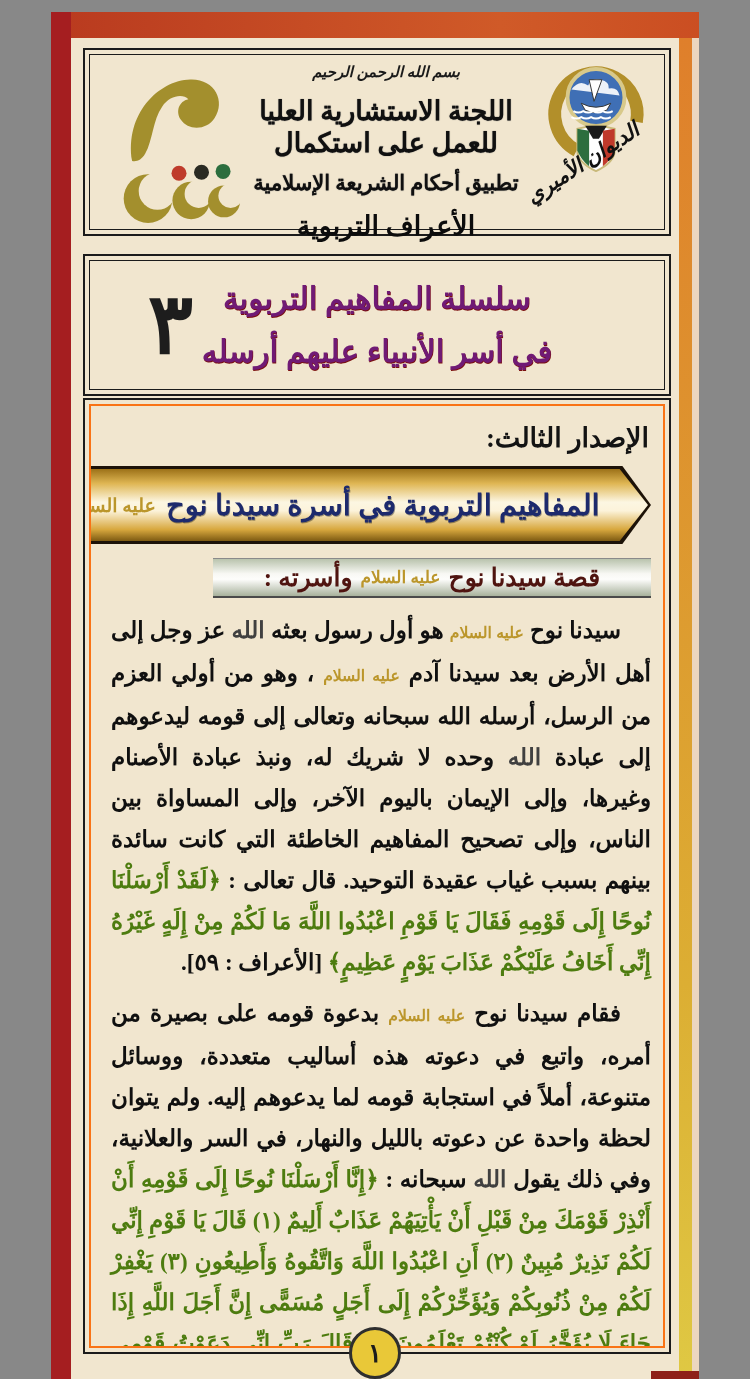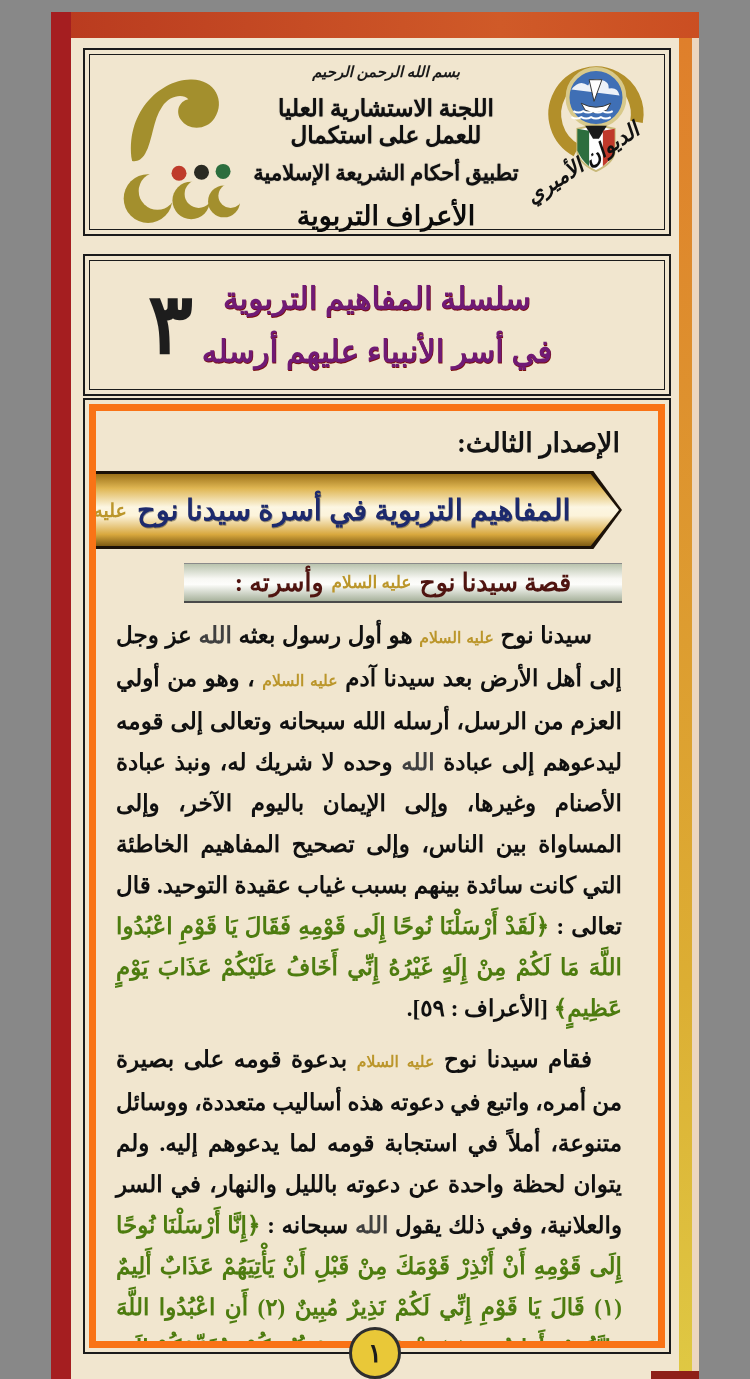--- a/index.html
+++ b/index.html
@@ -29,34 +29,34 @@
 
   
   .logo-gold { position:absolute; left:14px; top:8px; }
   .emblem    { position:absolute; right:14px; top:4px; }
   .emblem-caption {
     position:absolute; right:6px; top:96px; width:150px; text-align:center;
     transform:rotate(-33deg); font-size:21px; font-weight:bold; font-style:italic; color:#111;
   }
   .header-center { position:absolute; left:158px; right:140px; top:0; bottom:0; text-align:center; }
   .bismillah { margin-top:8px;  font-size:15px; font-weight:bold; font-style:italic; color:#1a1a1a; }
-  .org-line1 { margin-top:14px; font-size:23px; font-weight:bold; color:#101010; text-shadow:0 0 1px #555; }
+  .org-line1 { margin-top:14px; font-size:27px; font-weight:bold; color:#101010; text-shadow:0 0 1px #555; }
   .org-line2 { margin-top:12px; font-size:21px; font-weight:bold; color:#101010; text-shadow:0 0 1px #555; }
   .committee { margin-top:14px; font-size:27px; font-weight:bold; color:#0c0c0c; }
 
   
   .series-number { position:absolute; left:58px; top:50%; transform:translateY(-50%);
                    font-size:84px; font-weight:bold; color:#1d1d1d; line-height:1; }
   .series-lines  { position:absolute; inset:0; display:flex; flex-direction:column;
                    justify-content:center; align-items:center; gap:16px;
                    color:#701a75; font-size:31px; font-weight:bold;
                    text-shadow:0.5px 0.5px 0 #7a0f0f; }
 
   
-  .main-inner { padding:12px 36px 0 20px; overflow:hidden; position:absolute; inset:4px; border:7px solid #f97316; }
+  .main-inner { padding:12px 12px 0 20px; overflow:hidden; position:absolute; inset:4px; border:2px solid #f97316; }
   .issue { font-size:27px; font-weight:bold; color:#131313; margin:4px 2px 12px 0; }
 
   .banner { width:636px; height:78px; margin:2px auto 14px; position:relative;
             clip-path:polygon(0 50%,4.5% 0,95.5% 0,100% 50%,95.5% 100%,4.5% 100%);
             background:#1c1208; }
   .banner-in { position:absolute; inset:3px;
             clip-path:polygon(0 50%,4.5% 0,95.5% 0,100% 50%,95.5% 100%,4.5% 100%);
             background:linear-gradient(180deg,#9c7118 0%,#dfb653 20%,#fcf6e2 46%,#fcf3da 58%,#d8a83e 84%,#7d5a12 100%);
             display:flex; align-items:center; justify-content:center; gap:10px; }
   .banner-text { color:#1d2a6d; font-size:29px; font-weight:bold; text-shadow:0.6px 0.6px 0 rgba(0,0,0,0.35); }

